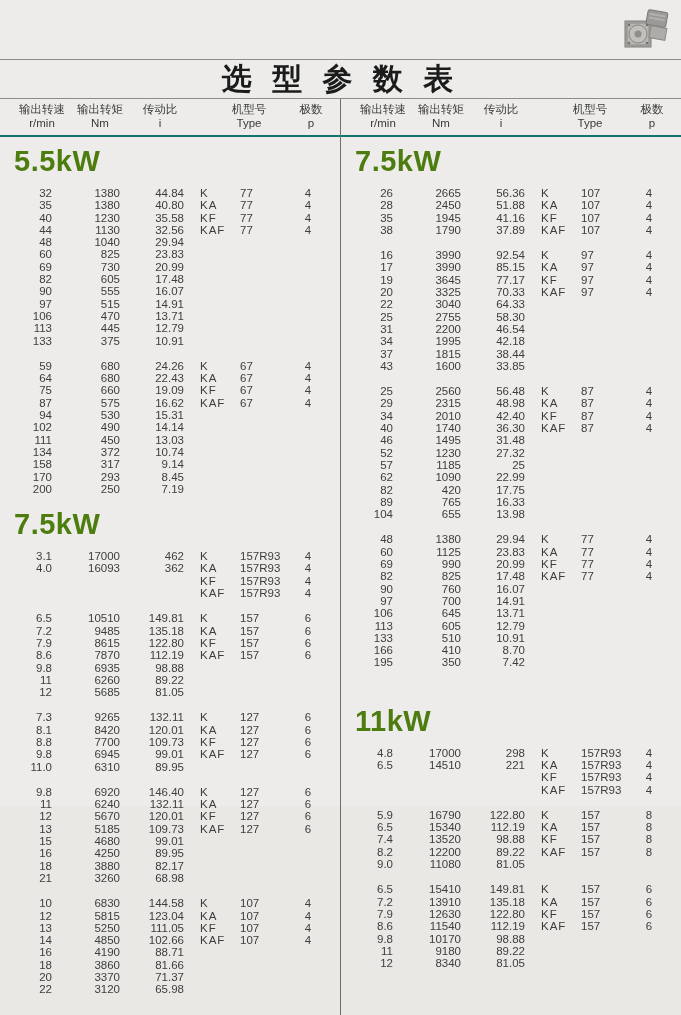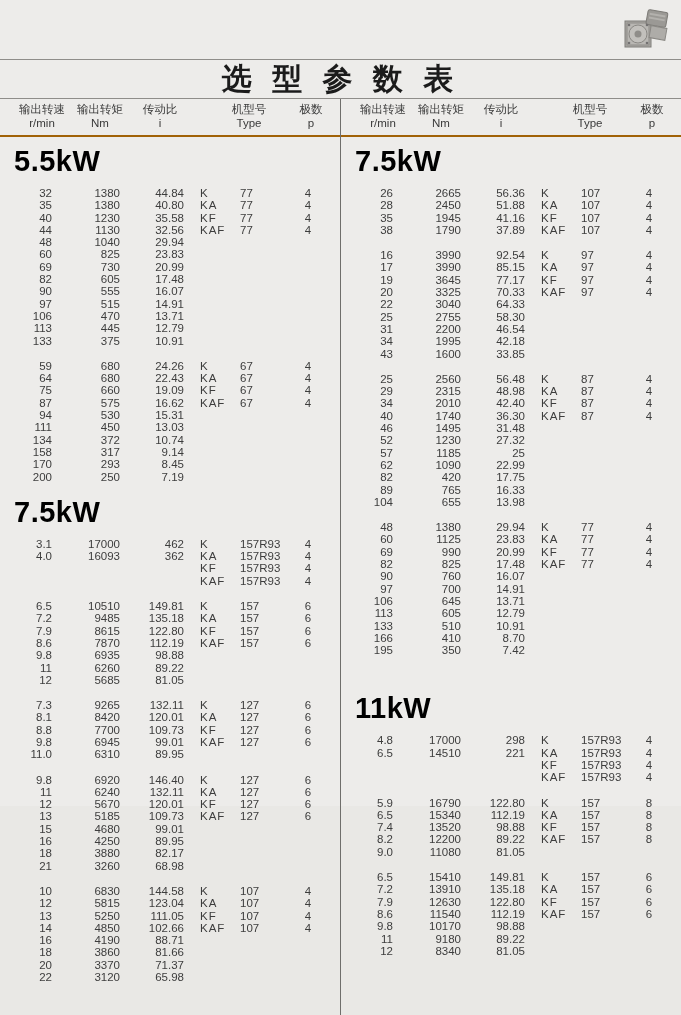--- a/index.html
+++ b/index.html
@@ -18,27 +18,27 @@
   
   .title-row{height:38px;border-bottom:1px solid #8f8d8a;display:flex;align-items:center;justify-content:center;}
   .doc-title{font-size:30px;font-weight:bold;color:#1b1b1b;letter-spacing:6px;white-space:pre;}
 
   
   .cols{display:flex;height:916px;}
   .col{width:340px;overflow:hidden;}
   .col-right{border-left:1px solid #6f6e6b;width:340px;}
 
   
-  .col-header{position:relative;height:36px;border-bottom:2px solid #a16207;}
+  .col-header{position:relative;height:36px;border-bottom:2px solid #0f766e;}
   .hcell{position:absolute;top:3px;transform:translateX(-50%);text-align:center;
          font-size:11.5px;line-height:14px;color:#3a3a3a;white-space:nowrap;}
   .hc1{left:42px}.hc2{left:100px}.hc3{left:160px}.hc4{left:249px}.hc5{left:311px}
 
   
-  .kw-heading{font-size:29px;line-height:32px;font-weight:bold;color:#000000;
+  .kw-heading{font-size:29px;line-height:32px;font-weight:bold;color:#4d7c0f;
               margin:8px 0 10px 14px;letter-spacing:0.5px;}
   .col-right .section:nth-of-type(2) .kw-heading{margin-top:36px;}
   .block{margin:3px 0 13px 0;}
   .row{display:grid;grid-template-columns:52px 68px 64px 16px 38px 52px 36px;
        height:12.3px;font-size:11.5px;line-height:12.3px;color:#3d3d3d;}
   .cell{white-space:nowrap;}
   .c-speed{text-align:right;}
   .c-torque{text-align:right;}
   .c-ratio{text-align:right;}
   .c-prefix{text-align:left;letter-spacing:1px;}
@@ -260,20 +260,29 @@
               <div class="row">
                 <div class="cell c-speed">94</div>
                 <div class="cell c-torque">530</div>
                 <div class="cell c-ratio">15.31</div>
                 <div class="cell c-spacer"></div>
                 <div class="cell c-prefix"></div>
                 <div class="cell c-model"></div>
                 <div class="cell c-poles"></div>
               </div>
               <div class="row">
+                <div class="cell c-speed">102</div>
+                <div class="cell c-torque">490</div>
+                <div class="cell c-ratio">14.14</div>
+                <div class="cell c-spacer"></div>
+                <div class="cell c-prefix"></div>
+                <div class="cell c-model"></div>
+                <div class="cell c-poles"></div>
+              </div>
+              <div class="row">
                 <div class="cell c-speed">111</div>
                 <div class="cell c-torque">450</div>
                 <div class="cell c-ratio">13.03</div>
                 <div class="cell c-spacer"></div>
                 <div class="cell c-prefix"></div>
                 <div class="cell c-model"></div>
                 <div class="cell c-poles"></div>
               </div>
               <div class="row">
                 <div class="cell c-speed">134</div>
@@ -748,20 +757,29 @@
               <div class="row">
                 <div class="cell c-speed">34</div>
                 <div class="cell c-torque">1995</div>
                 <div class="cell c-ratio">42.18</div>
                 <div class="cell c-spacer"></div>
                 <div class="cell c-prefix"></div>
                 <div class="cell c-model"></div>
                 <div class="cell c-poles"></div>
               </div>
               <div class="row">
+                <div class="cell c-speed">37</div>
+                <div class="cell c-torque">1815</div>
+                <div class="cell c-ratio">38.44</div>
+                <div class="cell c-spacer"></div>
+                <div class="cell c-prefix"></div>
+                <div class="cell c-model"></div>
+                <div class="cell c-poles"></div>
+              </div>
+              <div class="row">
                 <div class="cell c-speed">43</div>
                 <div class="cell c-torque">1600</div>
                 <div class="cell c-ratio">33.85</div>
                 <div class="cell c-spacer"></div>
                 <div class="cell c-prefix"></div>
                 <div class="cell c-model"></div>
                 <div class="cell c-poles"></div>
               </div>
             </div>
             <div class="block">

